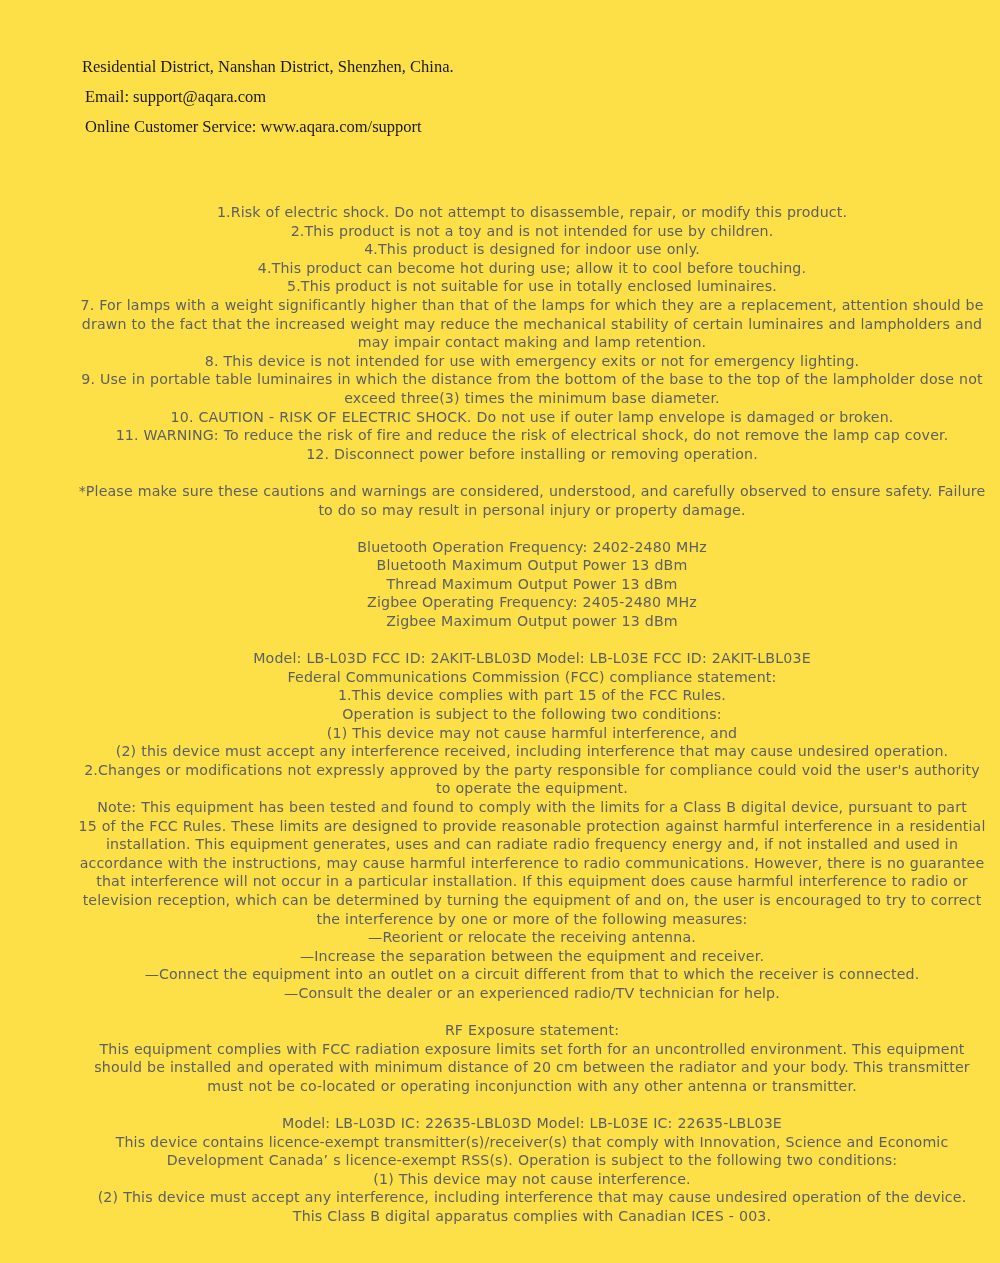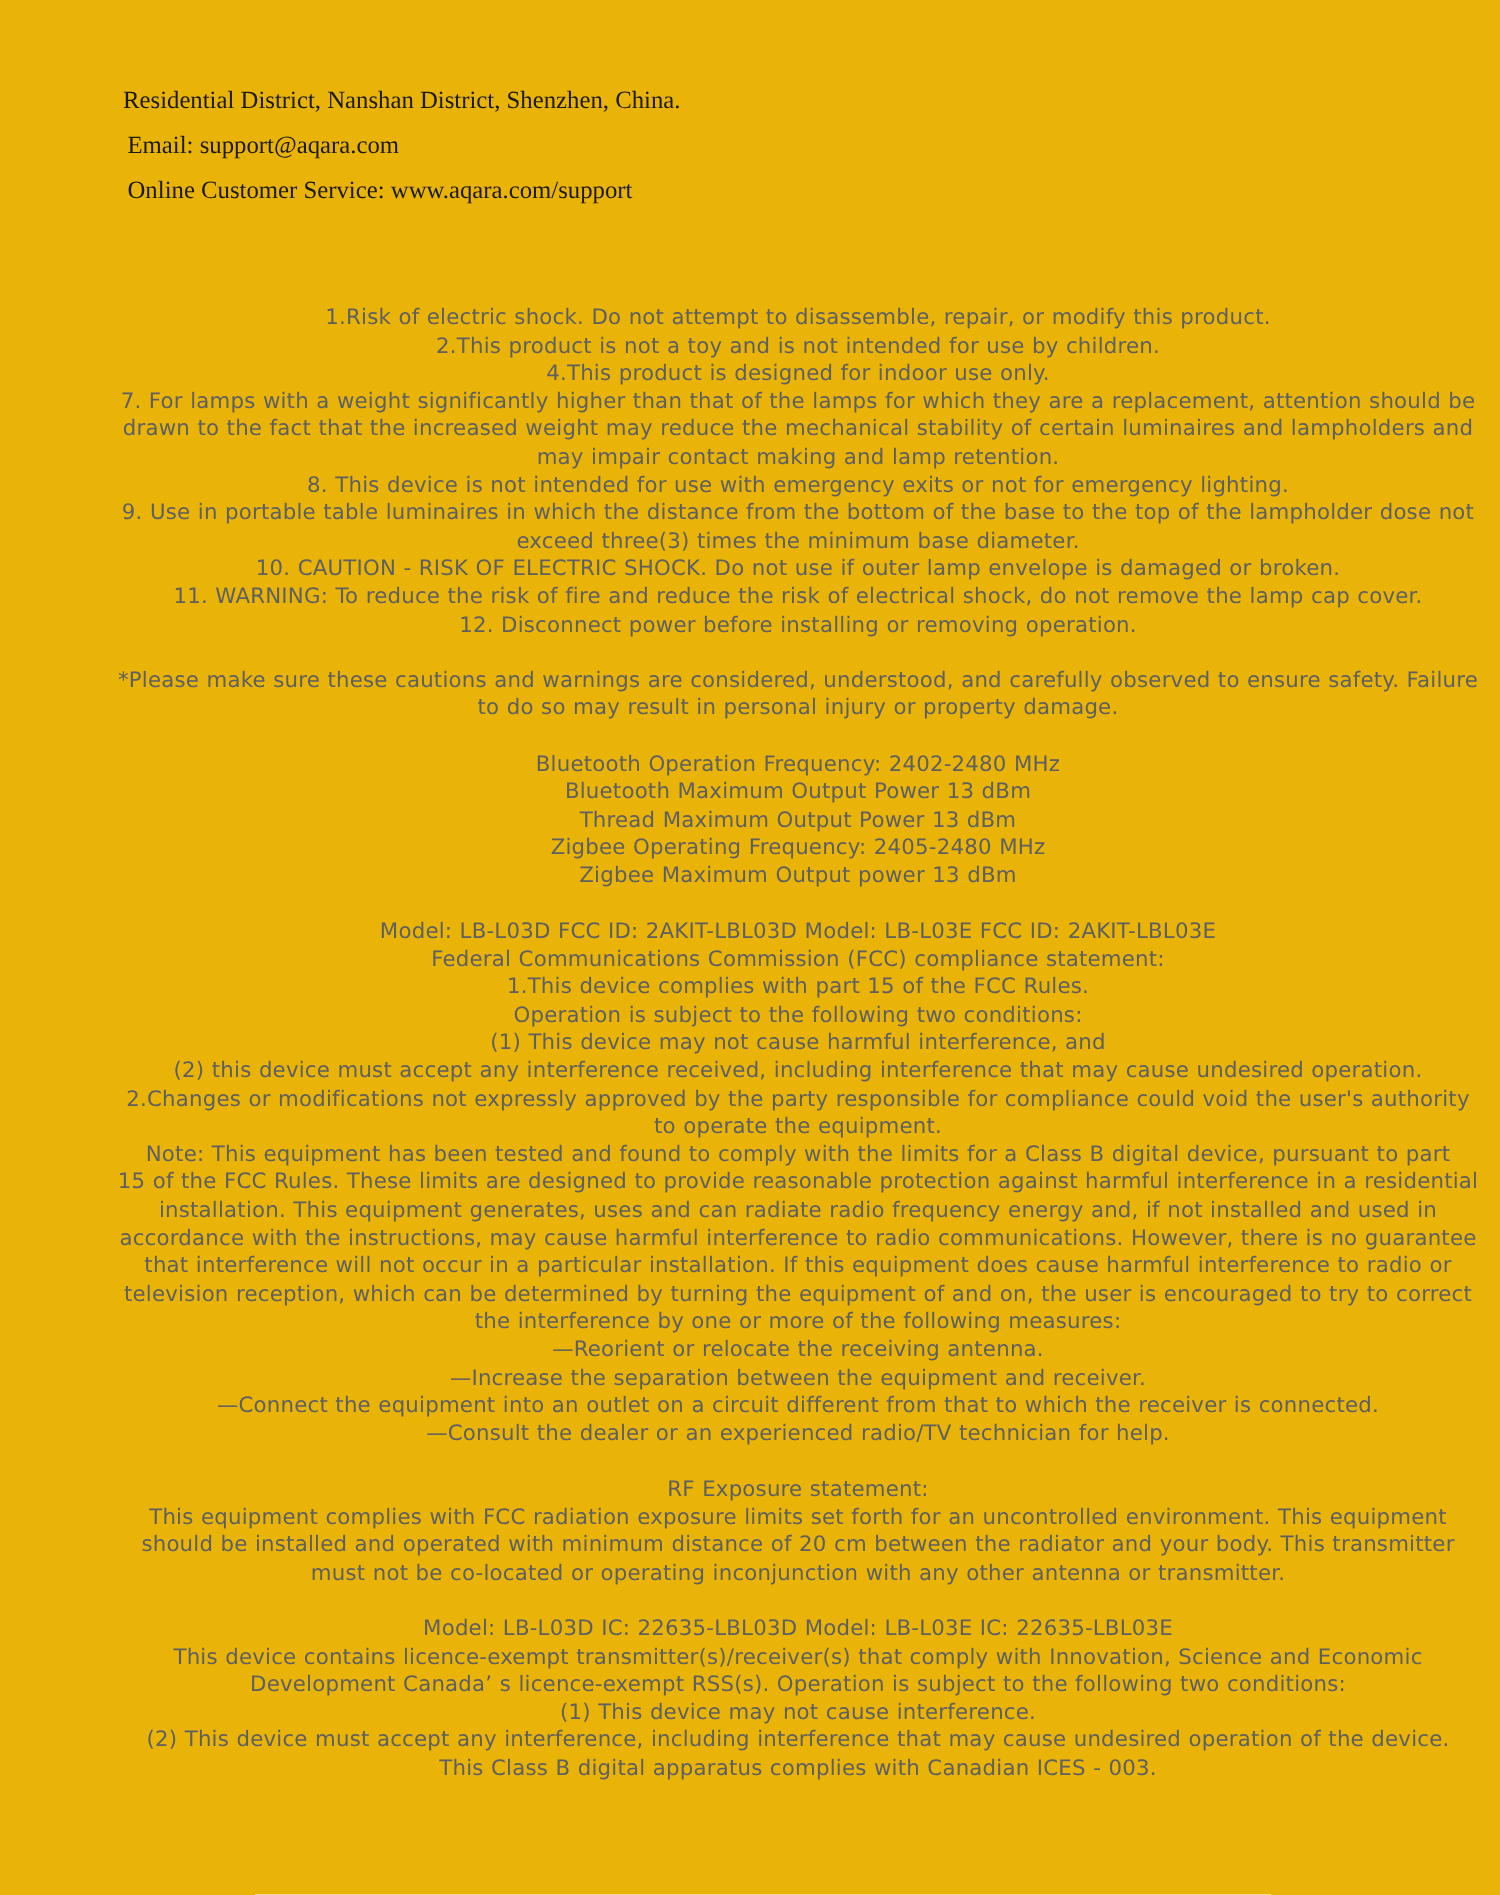--- a/index.html
+++ b/index.html
@@ -4,21 +4,21 @@
 <style>
   html, body {
     margin: 0;
     padding: 0;
     background: #ffffff;
   }
   .page {
     position: relative;
     width: 1000px;
     height: 1263px;
-    background: #eab308;
+    background: #fde047;
     overflow: hidden;
   }
   
   .header {
     position: absolute;
     left: 82px;
     top: 52px;
     width: 880px;
   }
   .header-line {
@@ -59,20 +59,22 @@
     <div class="header-line">Residential District, Nanshan District, Shenzhen, China.</div>
     <div class="header-line indent">Email: support@aqara.com</div>
     <div class="header-line indent">Online Customer Service: www.aqara.com/support</div>
   </div>
 
   <div class="body-block">
 
     <p class="para">1.Risk of electric shock. Do not attempt to disassemble, repair, or modify this product.</p>
     <p class="para">2.This product is not a toy and is not intended for use by children.</p>
     <p class="para">4.This product is designed for indoor use only.</p>
+    <p class="para">4.This product can become hot during use; allow it to cool before touching.</p>
+    <p class="para">5.This product is not suitable for use in totally enclosed luminaires.</p>
     <p class="para">7. For lamps with a weight significantly higher than that of the lamps for which they are a replacement, attention should be drawn to the fact that the increased weight may reduce the mechanical stability of certain luminaires and lampholders and may impair contact making and lamp retention.</p>
     <p class="para">8. This device is not intended for use with emergency exits or not for emergency lighting.</p>
     <p class="para">9. Use in portable table luminaires in which the distance from the bottom of the base to the top of the lampholder dose not exceed three(3) times the minimum base diameter.</p>
     <p class="para">10. CAUTION - RISK OF ELECTRIC SHOCK. Do not use if outer lamp envelope is damaged or broken.</p>
     <p class="para">11. WARNING: To reduce the risk of fire and reduce the risk of electrical shock, do not remove the lamp cap cover.</p>
     <p class="para">12. Disconnect power before installing or removing operation.</p>
 
     <div class="spacer-sm"></div>
 
     <p class="para">*Please make sure these cautions and warnings are considered, understood, and carefully observed to ensure safety. Failure to do so may result in personal injury or property damage.</p>

